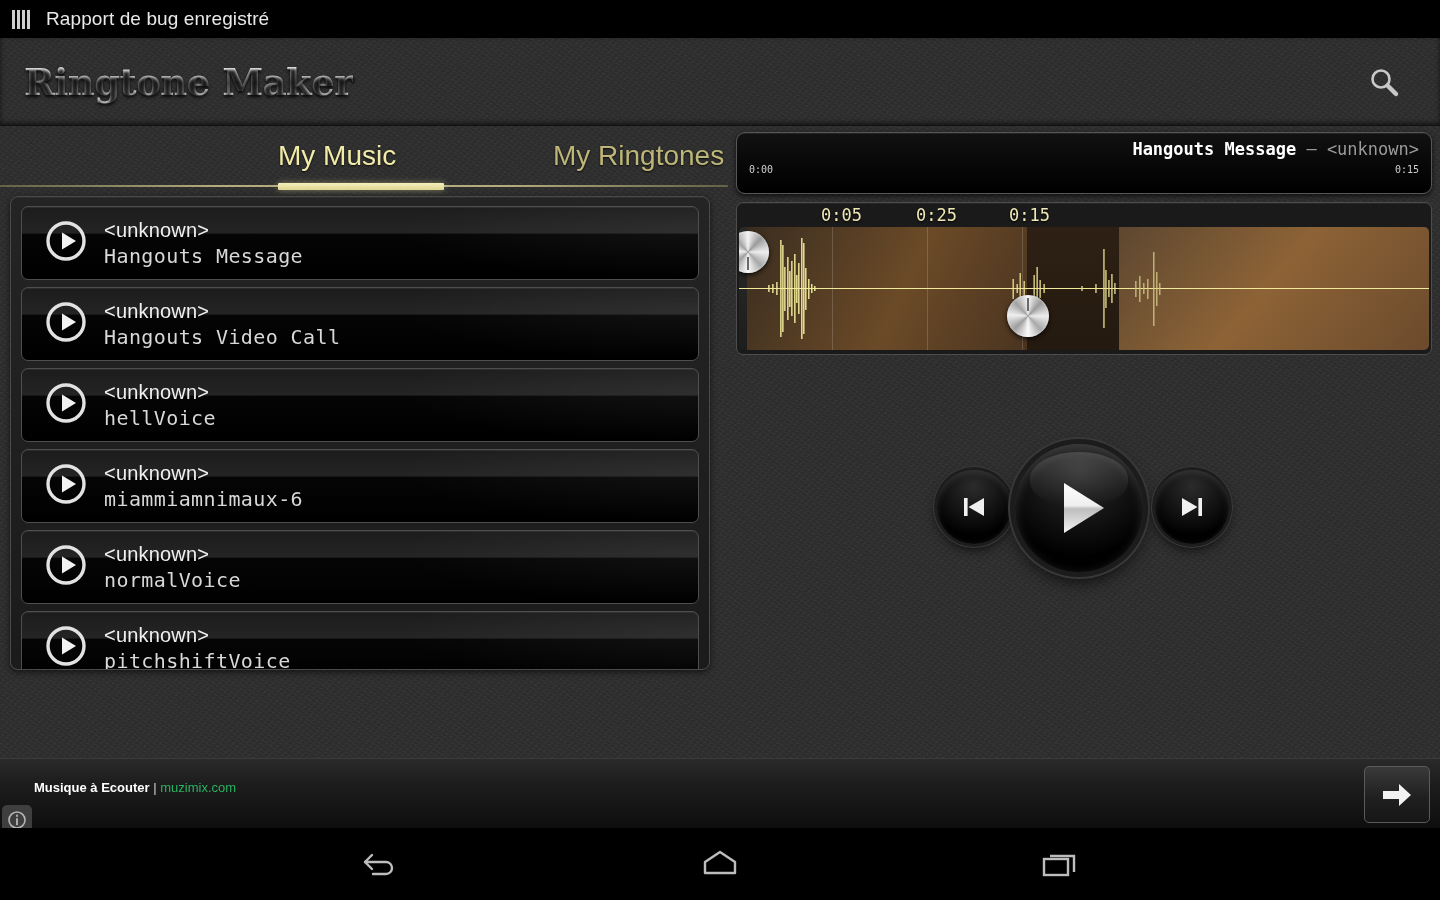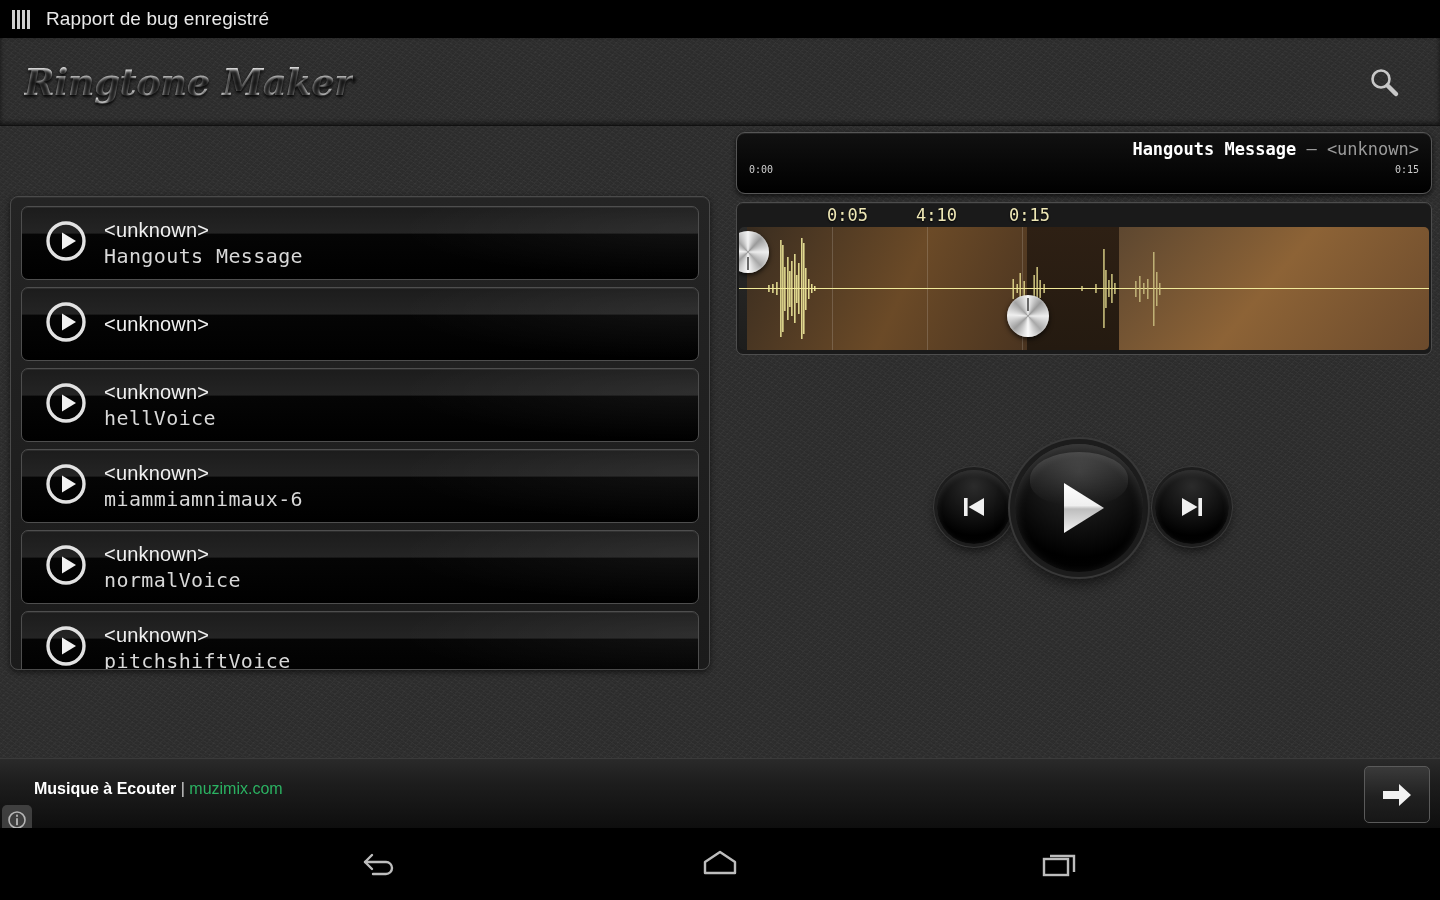--- a/index.html
+++ b/index.html
@@ -31,21 +31,21 @@
 
   
   #header {
     position: absolute; left: 0; top: 38px; width: 1440px; height: 88px;
     border-bottom: 1px solid #111;
     box-shadow: inset 0 -2px 5px rgba(0,0,0,.6);
   }
   #logo {
     position: absolute; left: 24px; top: 50%; transform: translateY(-50%);
     font-family: "DejaVu Serif", serif;
-    font-style: italic; font-weight: 700; font-size: 37px;
+    font-weight: 700; font-size: 37px;
     letter-spacing: -0.5px;
     background: linear-gradient(180deg,#ffffff 0%,#e8e8e8 28%,#8e8e8e 52%,#d9d9d9 72%,#f5f5f5 100%);
     -webkit-background-clip: text; background-clip: text; color: transparent;
     text-shadow: 0 2px 3px rgba(0,0,0,.85);
     white-space: nowrap;
   }
   #search-btn {
     position: absolute; right: 30px; top: 50%; transform: translateY(-50%);
     width: 52px; height: 52px; display: flex; align-items: center; justify-content: center;
     cursor: pointer;
@@ -196,21 +196,21 @@
                 inset 0 3px 8px rgba(255,255,255,.14);
     display: flex; align-items: center; justify-content: center; cursor: pointer;
   }
 
   
   #ad {
     position: absolute; left: 0; top: 758px; width: 1440px; height: 70px;
     background: linear-gradient(180deg,#2a2a2a 0%,#1d1d1d 35%,#0e0e0e 100%);
     border-top: 1px solid #3a3a3a;
   }
-  #ad-text { position: absolute; left: 34px; top: 21px; font-size: 16px; white-space: nowrap; }
+  #ad-text { position: absolute; left: 34px; top: 21px; font-size: 13px; white-space: nowrap; }
   #ad-advertiser { color: #fff; font-weight: bold; }
   #ad-sep { color: #d0d0d0; }
   #ad-url { color: #2bb262; }
   #ad-info {
     position: absolute; left: 2px; top: 46px; width: 30px; height: 30px;
     border-radius: 5px; background: rgba(70,70,70,.85);
     display: flex; align-items: center; justify-content: center; cursor: pointer;
   }
   #ad-arrow {
     position: absolute; right: 10px; top: 7px; width: 66px; height: 57px;
@@ -252,20 +252,26 @@
         <circle cx="14" cy="14" r="8.5" fill="none" stroke="#c8c8c8" stroke-width="2.6"></circle>
         <line x1="20.5" y1="20.5" x2="29" y2="29" stroke="#c8c8c8" stroke-width="4.5" stroke-linecap="round"></line>
       </svg>
     </div>
   </div>
 
   <div id="body" class="leather">
 
     <div id="left">
 
+      <div id="tabs">
+        <div class="tab" id="tab-my-music">My Music</div>
+        <div class="tab" id="tab-my-ringtones">My Ringtones</div>
+        <div id="tab-underline-base"></div>
+        <div id="tab-underline-active"></div>
+      </div>
 
       <div id="list-panel">
 
         <div class="track">
           <span class="play-ico">
             <svg width="44" height="44" viewBox="0 0 44 44">
               <circle cx="22" cy="22" r="18" fill="none" stroke="#e2e2e2" stroke-width="3.4"></circle>
               <polygon points="18,13.5 32,22 18,30.5" fill="#f2f2f2"></polygon>
             </svg>
           </span>
@@ -277,20 +283,21 @@
 
         <div class="track">
           <span class="play-ico">
             <svg width="44" height="44" viewBox="0 0 44 44">
               <circle cx="22" cy="22" r="18" fill="none" stroke="#e2e2e2" stroke-width="3.4"></circle>
               <polygon points="18,13.5 32,22 18,30.5" fill="#f2f2f2"></polygon>
             </svg>
           </span>
           <span class="meta">
             <span class="artist">&lt;unknown&gt;</span>
+            <span class="title">Hangouts Video Call</span>
           </span>
         </div>
 
         <div class="track">
           <span class="play-ico">
             <svg width="44" height="44" viewBox="0 0 44 44">
               <circle cx="22" cy="22" r="18" fill="none" stroke="#e2e2e2" stroke-width="3.4"></circle>
               <polygon points="18,13.5 32,22 18,30.5" fill="#f2f2f2"></polygon>
             </svg>
           </span>
@@ -349,22 +356,22 @@
           <span id="info-track">Hangouts Message</span><span id="info-artist"> – </span><span id="info-artist">&lt;unknown&gt;</span>
         </div>
         <div id="info-times">
           <span>0:00</span>
           <span>0:15</span>
         </div>
       </div>
 
       <div id="wave-outer">
         <div id="ruler">
-          <span class="tick" style="left:88px">0:05</span>
-          <span class="tick" style="left:177px">4:10</span>
+          <span class="tick" style="left:82px">0:05</span>
+          <span class="tick" style="left:177px">0:25</span>
           <span class="tick" style="left:270px">0:15</span>
         </div>
 
         <div id="wave-box">
           <div id="seg-before" style="width:8px"></div>
           <div id="seg-sel" style="left:8px; width:280px"></div>
           <div id="seg-dim" style="left:288px; width:92px"></div>
           <div id="seg-after" style="left:380px; right:0"></div>
 
           <div class="gridline" style="left:93px"></div>

